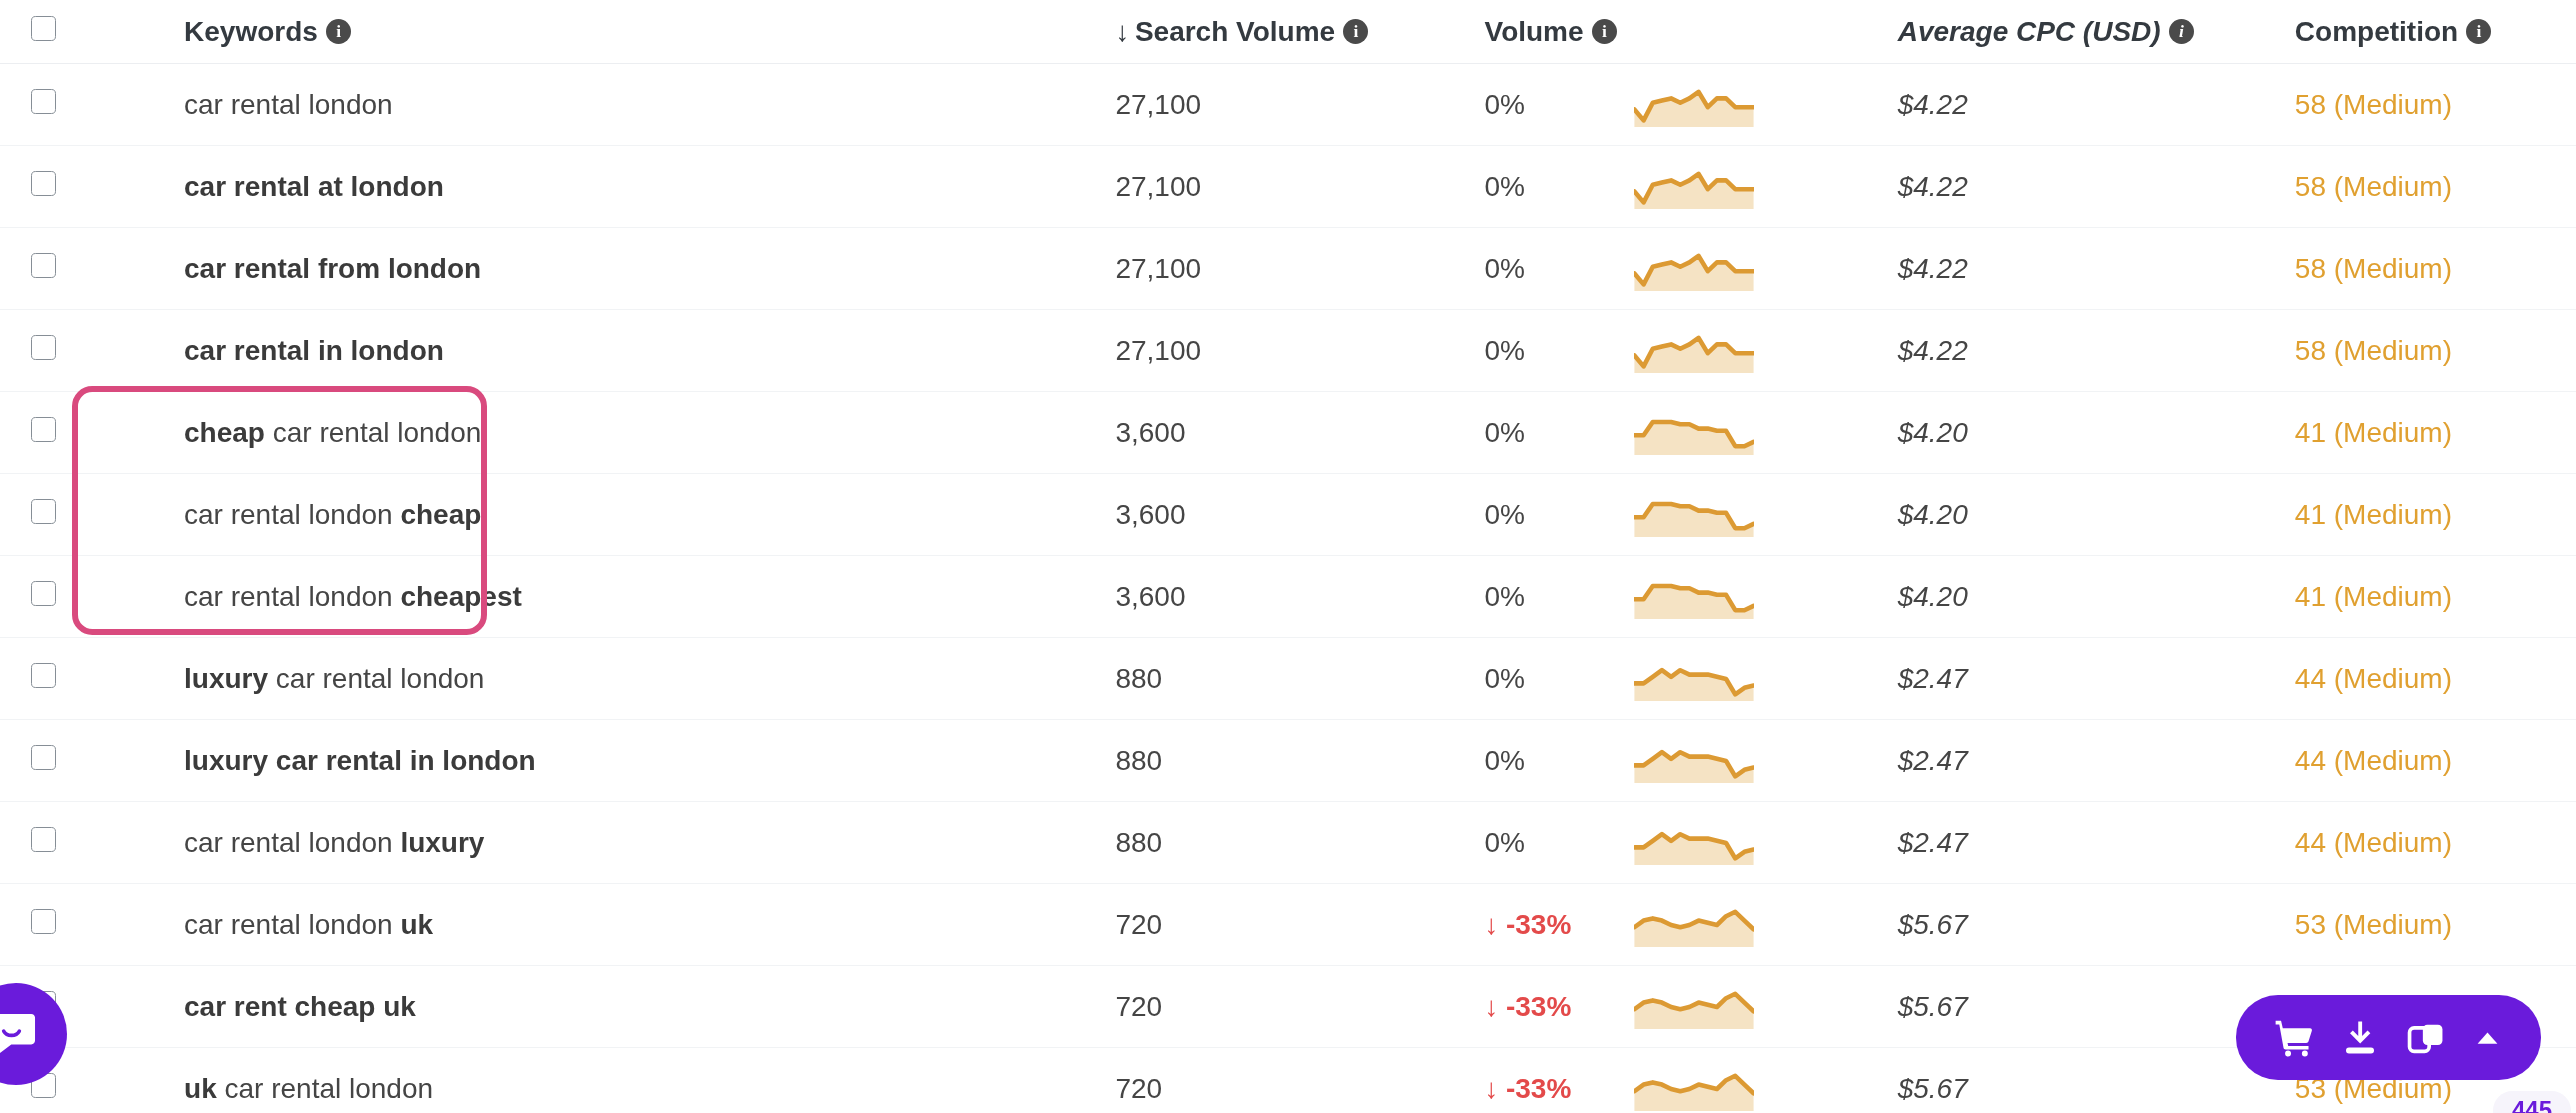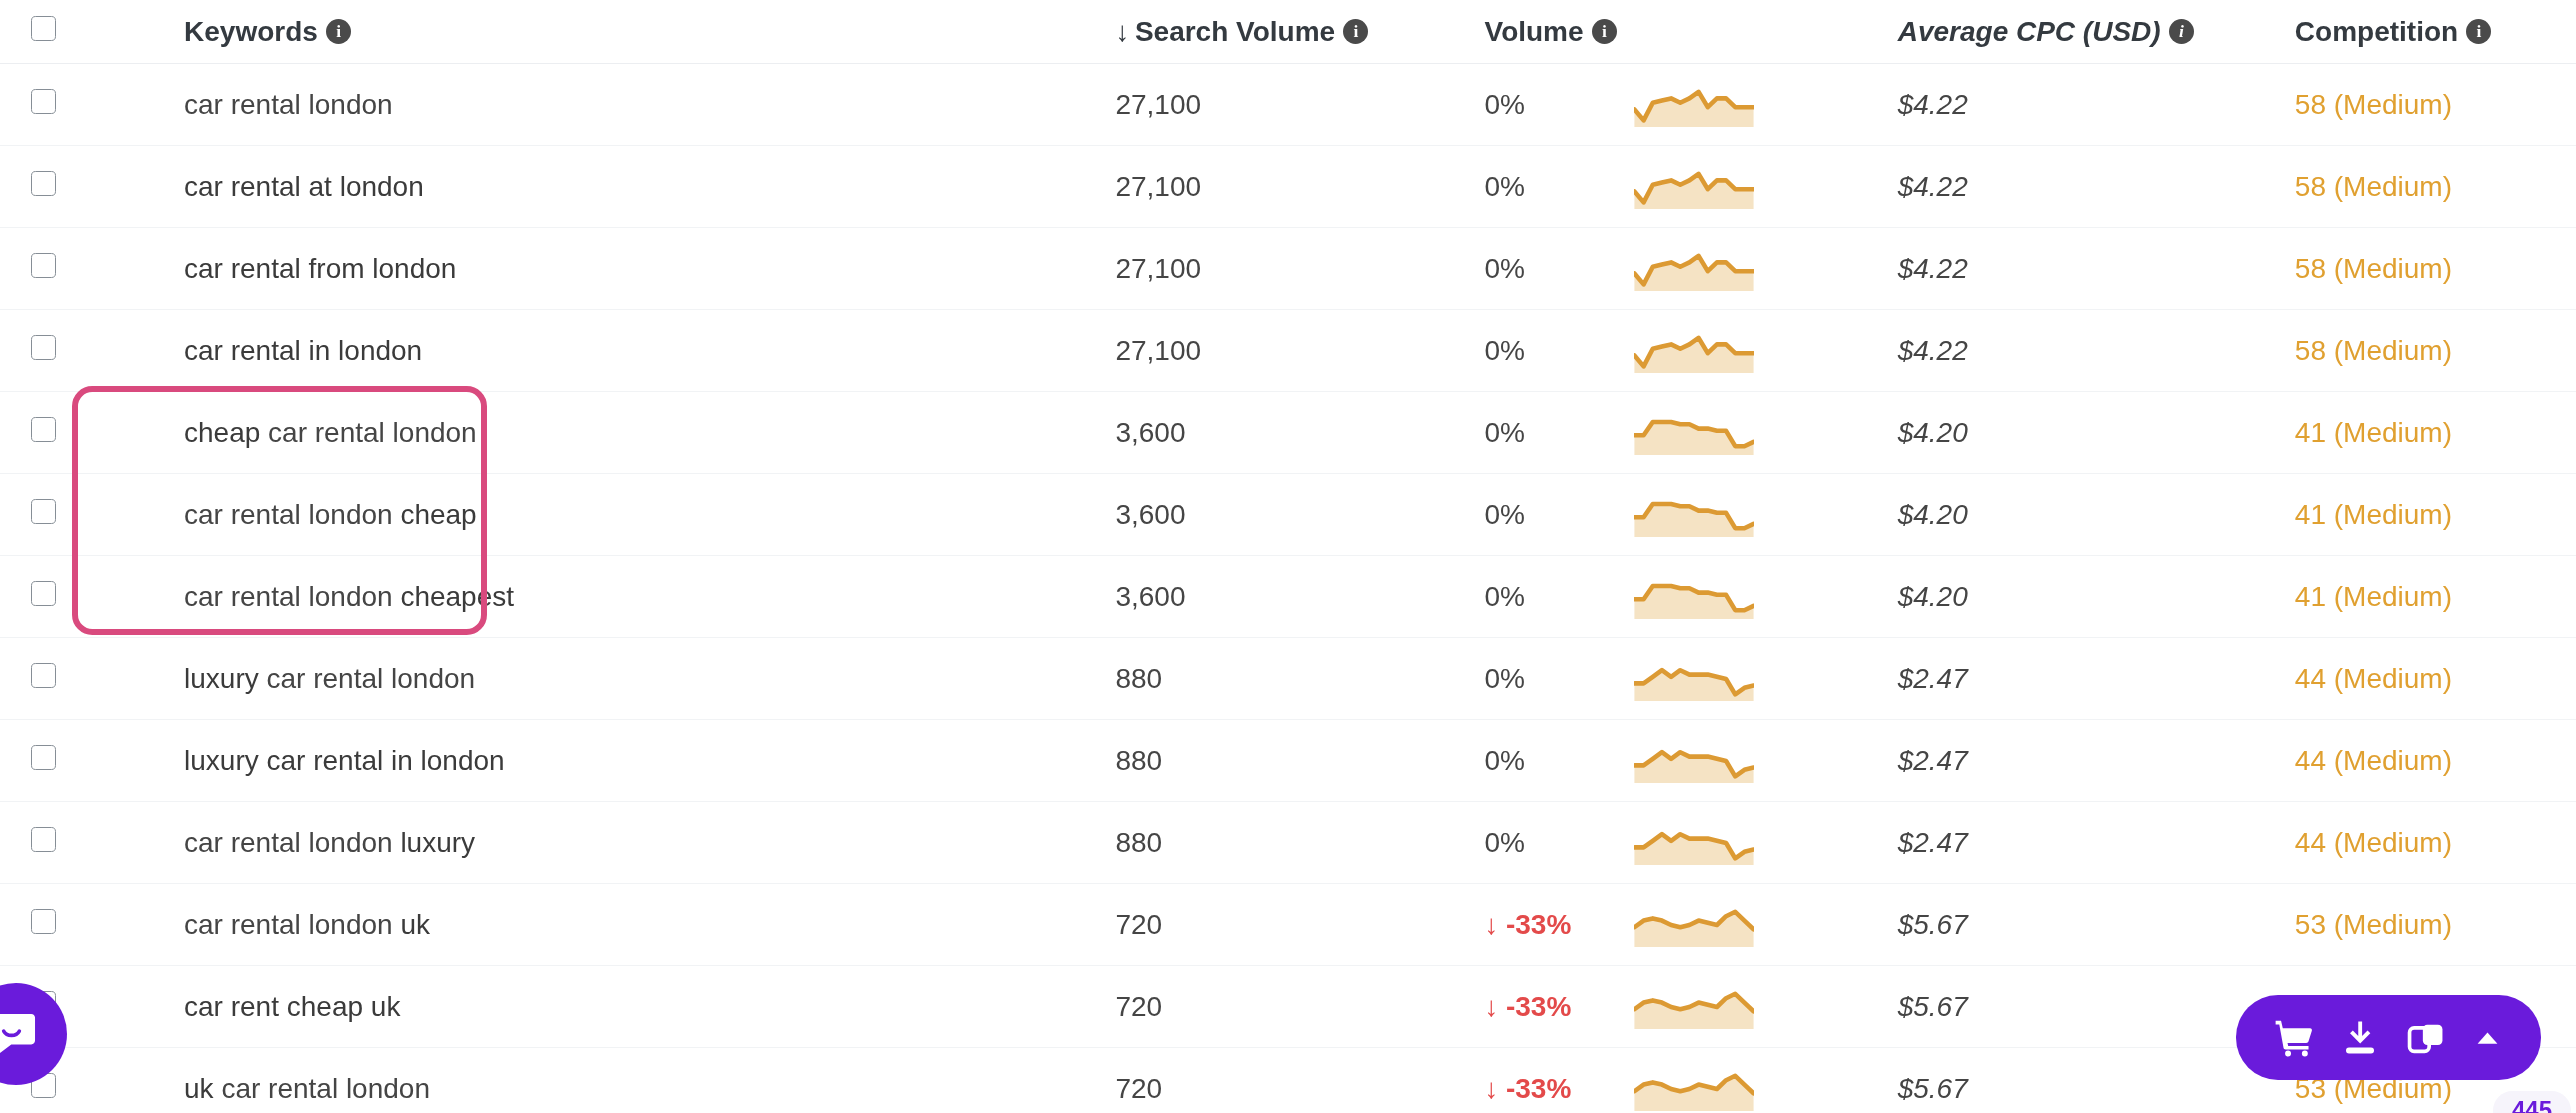--- a/index.html
+++ b/index.html
@@ -90,21 +90,21 @@
     cursor: pointer;
   }
 
   .sort-arrow {
     font-size: 28px;
     font-weight: normal;
     margin-right: 5.5px;
   }
 
   
-  .kw-text b { font-weight: normal; color: #3b3b3b; }
+  .kw-text b { font-weight: bold; color: #3b3b3b; }
   .kw-text   { font-weight: normal; }
 
   
   .trend-flat { color: #454545; }
   .trend-down { color: #e34a4a; font-weight: bold; }
   .trend-down .arrow { margin-right: 7.4px; font-size: 28px; }
 
   
   .comp-medium { color: #e0a030; margin-top: 27px; }
 

